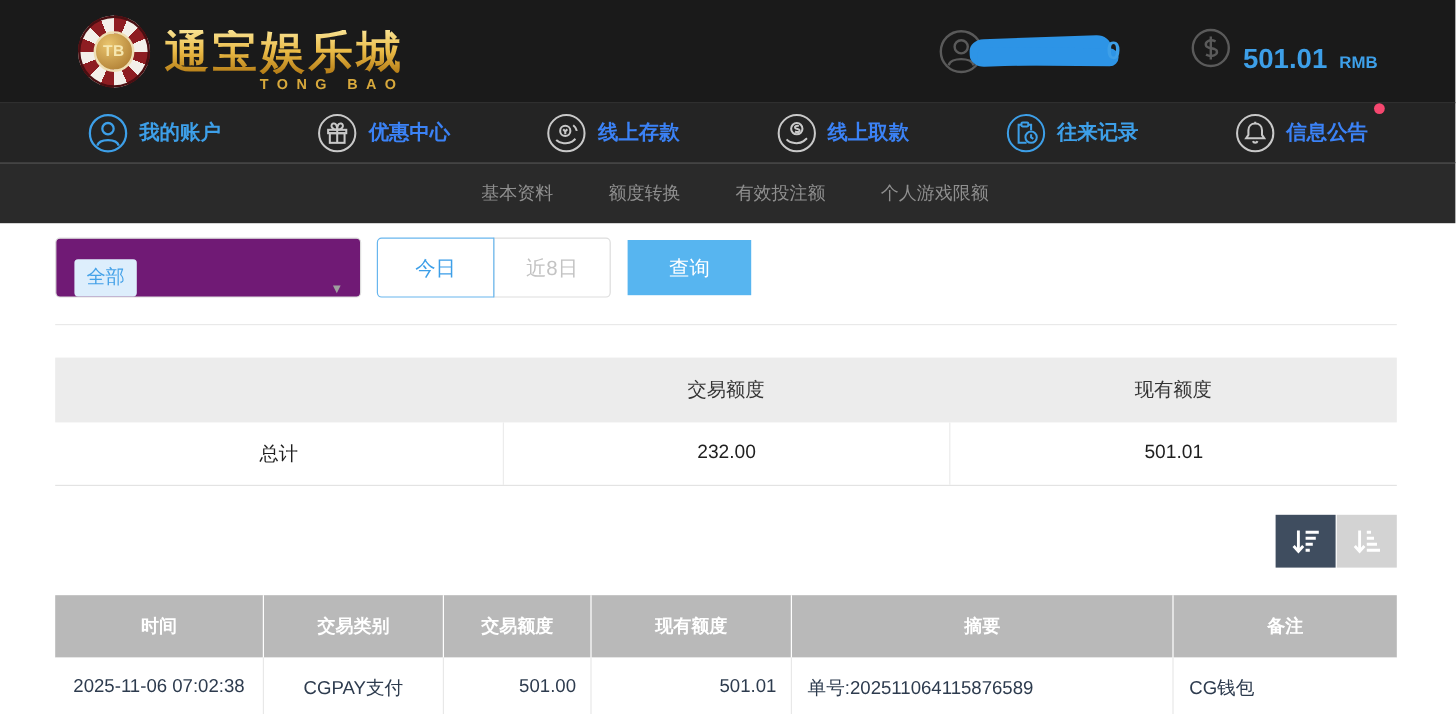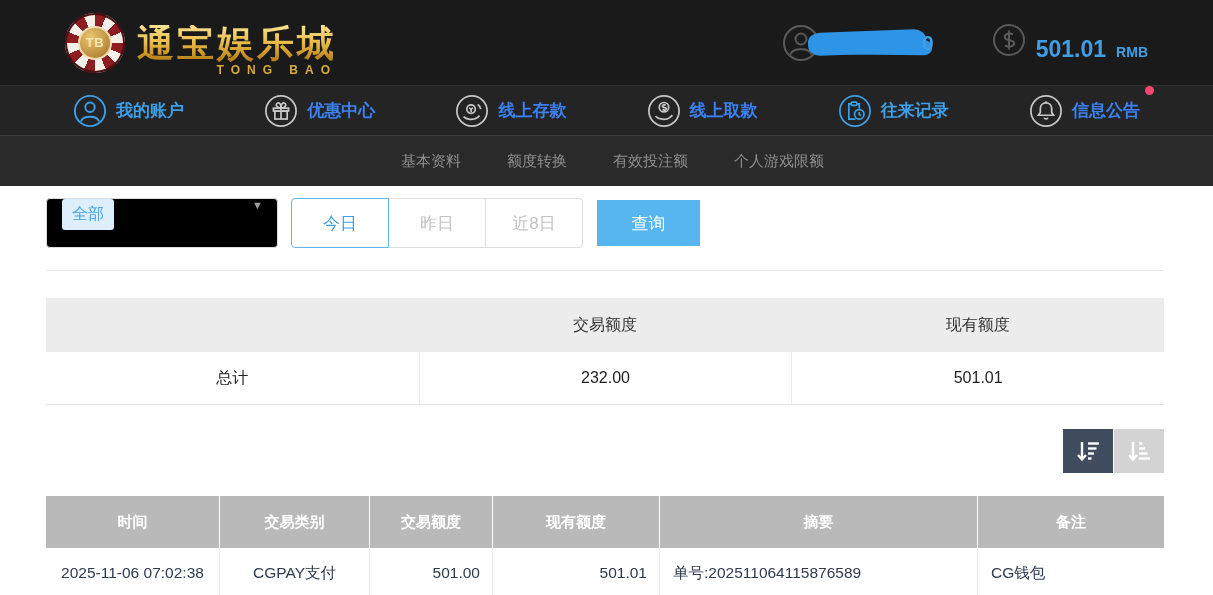--- a/index.html
+++ b/index.html
@@ -47,22 +47,22 @@
   .nav-item.active .nicon { color:#3d9fe8; }
   .nav-dot { position:absolute; top:-8px; right:-14px; width:9px; height:9px; border-radius:50%; background:#f5476f; }
 
   
   .subnav { height:50px; background:#2a2a2a; display:flex; align-items:center; justify-content:center; gap:46px;padding-left:12px; }
   .subnav-item { color:#8f8f8f; font-size:15px; cursor:pointer; }
 
   
   .content { padding:0 49px 0 46px; }
   .filter-row { display:flex; margin-top:12px; height:50px; }
-  .type-select { width:232px; border:1px solid #ddd; border-radius:4px; background:#000000;
-                 display:flex; align-items:flex-start; justify-content:space-between; padding:0 14px 0 15px; cursor:pointer; }
+  .type-select { width:255px; border:1px solid #ddd; border-radius:4px; background:#701a75;
+                 display:flex; align-items:flex-end; justify-content:space-between; padding:0 14px 0 15px; cursor:pointer; }
   .tag { background:#ddeefc; color:#45a2e8; font-size:16px; padding:5px 10px; border-radius:3px; }
   .caret { color:#9e9e9e; font-size:11px; }
   .date-input { margin-left:13px; width:298px; border:1px solid #ddd; border-radius:4px; background:#fff;
                 display:flex; align-items:center; padding-left:26px; gap:13px; color:#b3b3b3; font-size:17px; cursor:pointer; }
   .quick-group { margin-left:13px; display:flex; }
   .qbtn { width:98px; height:50px; background:#fff; border:1px solid #ddd; color:#c3c3c3; font-size:17px;
           cursor:pointer; font-family:inherit; }
   .qbtn + .qbtn { margin-left:-1px; }
   .qbtn:first-child { border-radius:4px 0 0 4px; }
   .qbtn:last-child { border-radius:0 4px 4px 0; }
@@ -231,21 +231,20 @@
 
   <div class="filter-row">
     <div class="type-select">
       <span class="tag">全部</span>
       <span class="caret">▼</span>
     </div>
 
 
     <div class="quick-group">
       <button class="qbtn active">今日</button>
-      <button class="qbtn">昨日</button>
       <button class="qbtn">近8日</button>
     </div>
 
     <button class="search-btn">查询</button>
   </div>
 
   <div class="divider"></div>
 
   <div class="sum-table">
     <div class="sum-head">

